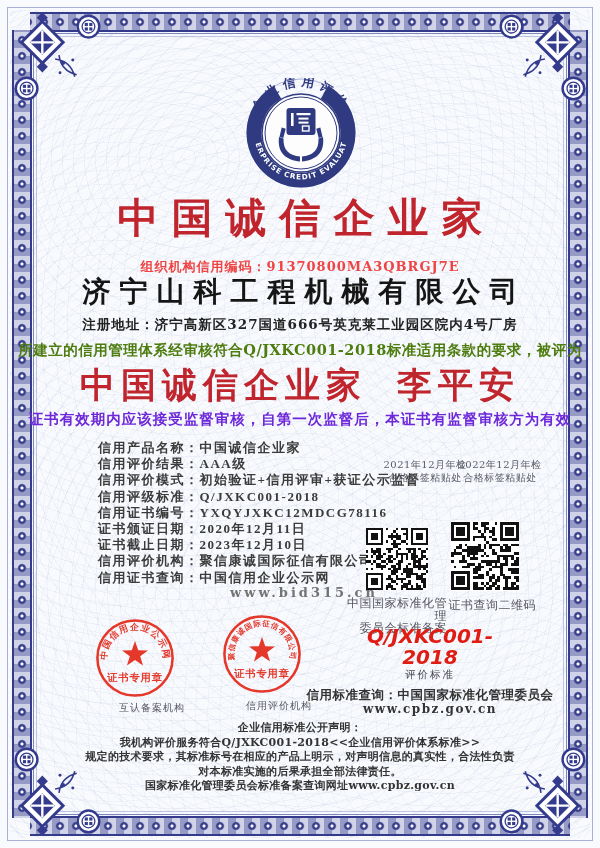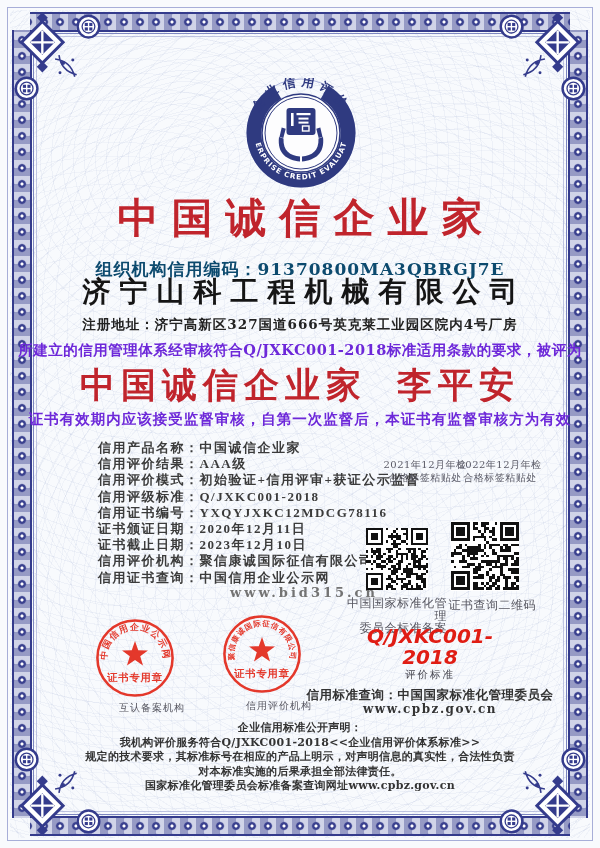--- a/index.html
+++ b/index.html
@@ -46,24 +46,24 @@
   .corner{position:absolute;width:108px;height:108px;}
   .corner.tl{left:6px;top:6px;}
   .corner.tr{right:6px;top:6px;transform:scaleX(-1);}
   .corner.bl{left:6px;bottom:6px;transform:scaleY(-1);}
   .corner.br{right:6px;bottom:6px;transform:scale(-1,-1);}
 
   .abs{position:absolute;}
   .center{left:0;width:600px;text-align:center;}
 
   .title-main{top:191px;font-size:41px;font-weight:900;color:#c0242c;letter-spacing:13px;text-indent:13px;}
-  .org-code{top:258px;font-size:17px;font-weight:700;color:#0c4a6e;letter-spacing:1px;}
+  .org-code{top:258px;font-size:13px;font-weight:700;color:#ef4444;letter-spacing:1px;}
   .company{top:273px;font-size:28px;font-weight:900;color:#151515;letter-spacing:9px;text-indent:9px;}
   .address{top:316px;font-size:13.5px;font-weight:700;color:#222;letter-spacing:1px;}
-  .statement{top:341px;font-size:14.5px;font-weight:700;color:#6d28d9;letter-spacing:.5px;}
+  .statement{top:341px;font-size:14.5px;font-weight:700;color:#4d7c0f;letter-spacing:.5px;}
   .award{top:362px;font-size:35px;font-weight:900;color:#c0242c;letter-spacing:6px;}
   .award .gap{display:inline-block;width:30px;}
   .validity{top:410px;font-size:14.5px;font-weight:700;color:#6d28d9;letter-spacing:1px;}
 
   .details{left:98px;top:440px;width:330px;font-size:13px;font-weight:700;color:#3b3b3b;letter-spacing:1.5px;line-height:16.2px;}
   .details .row{white-space:nowrap;font-family:Liberation Serif, serif;}
   .website{left:98px;top:585px;width:280px;text-align:right;font-size:13px;font-weight:700;color:#737373;letter-spacing:3px;}
 
   .annual{top:458px;width:110px;text-align:center;font-size:10px;color:#5a5a66;line-height:13px;letter-spacing:.5px;}
   .annual.a1{left:370px;} .annual.a2{left:445px;}

